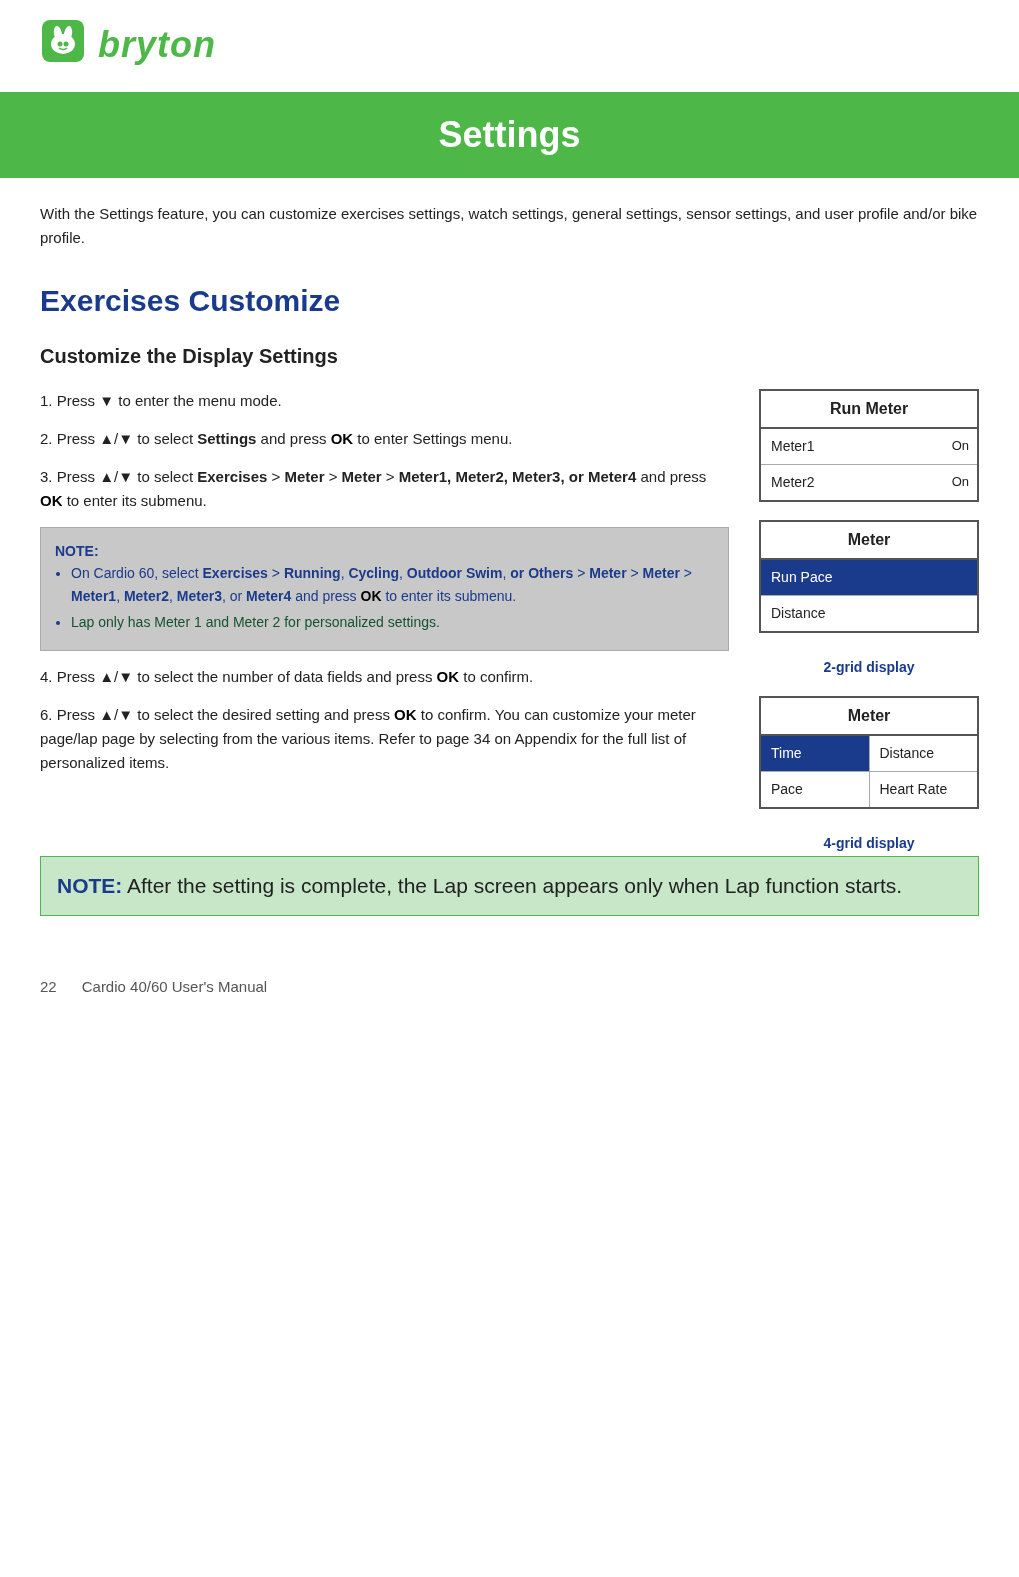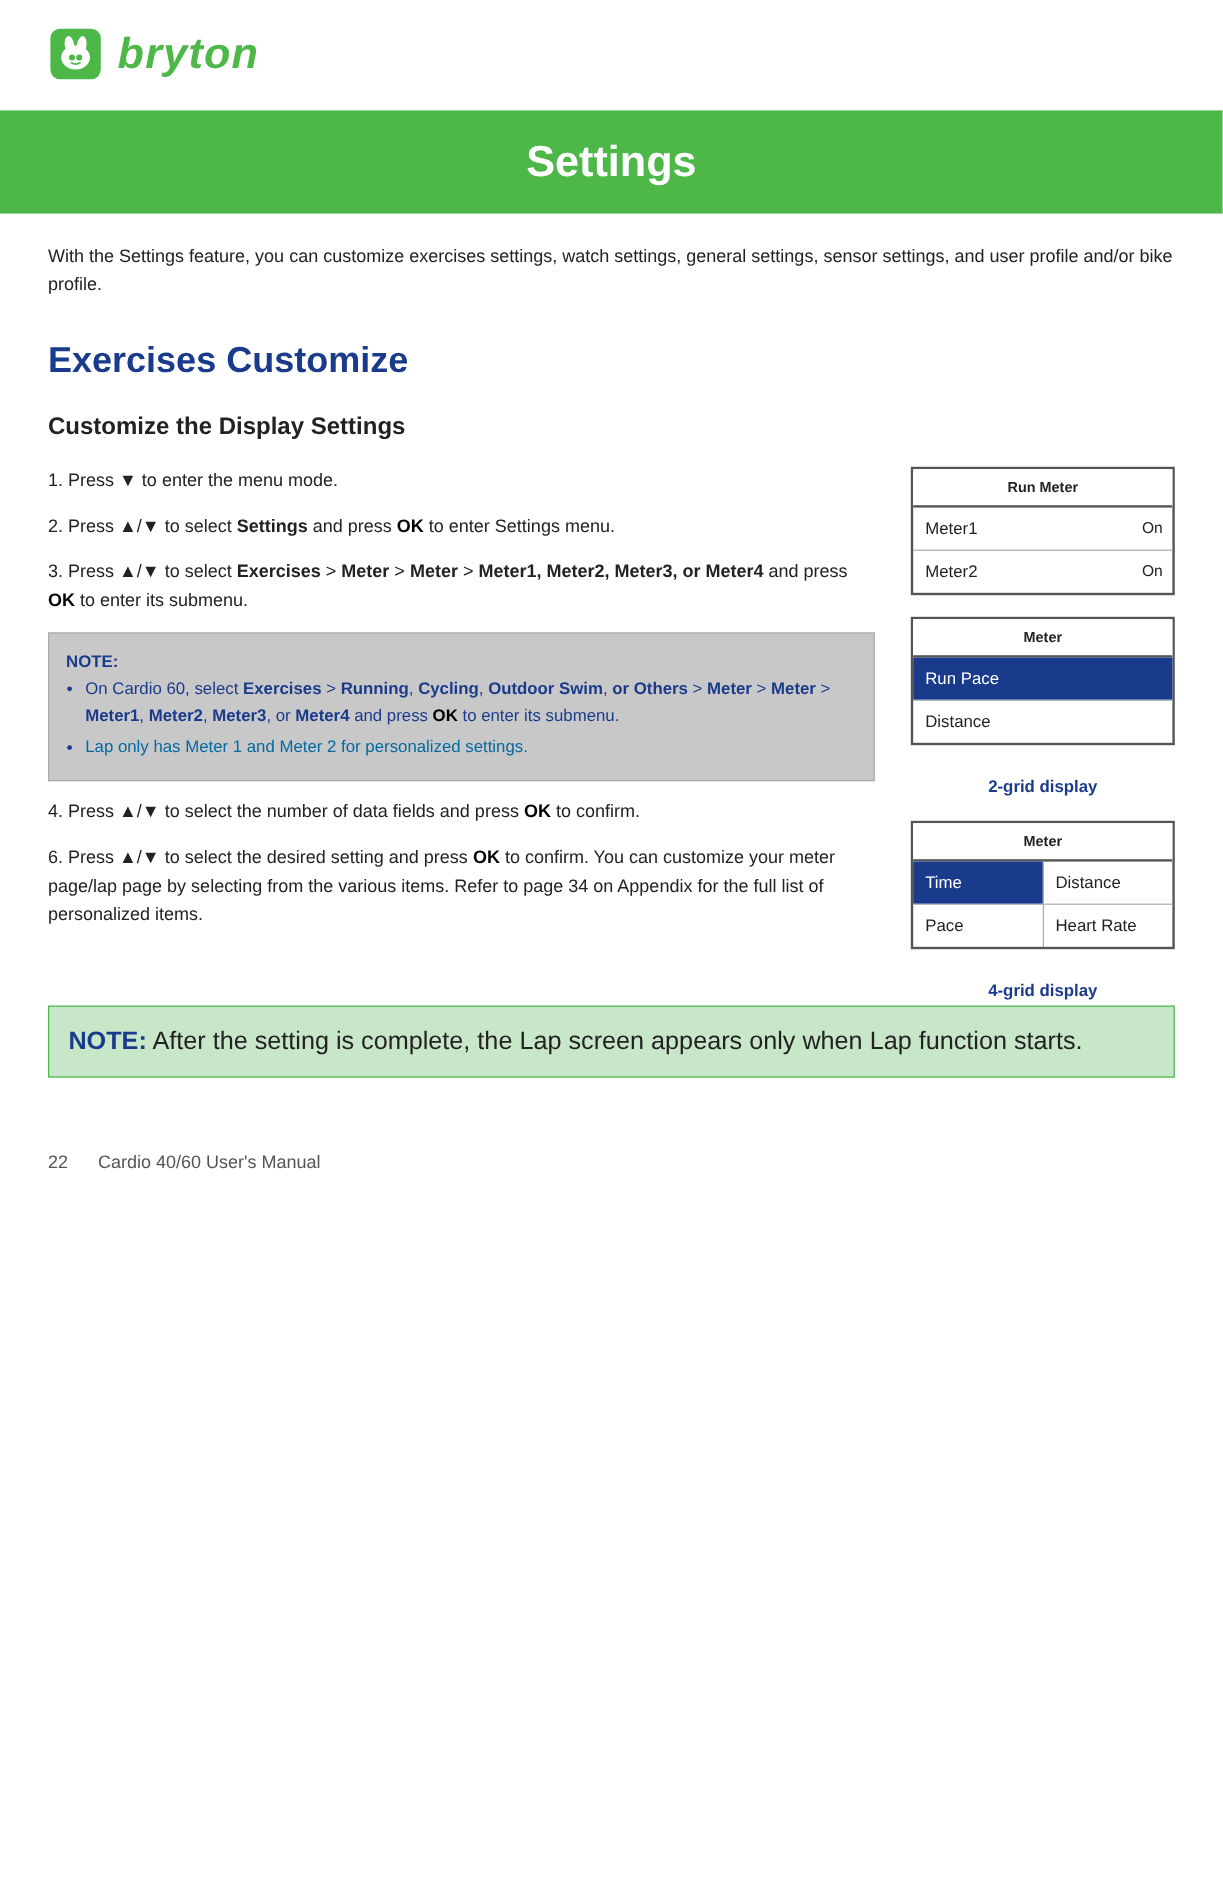--- a/index.html
+++ b/index.html
@@ -10,21 +10,20 @@
       min-height: 1577px;
       color: #222;
       font-size: 15px;
       line-height: 1.5;
     }
 
     
     .header {
       padding: 18px 40px 10px 40px;
       display: flex;
-      align-items: center;
       gap: 12px;
     }
     .logo-text {
       color: #4db848;
       font-size: 36px;
       font-weight: bold;
       font-style: italic;
       letter-spacing: 1px;
     }
 
@@ -113,21 +112,21 @@
       color: #1a3a8c;
     }
     .note-box-gray ul {
       margin-left: 16px;
     }
     .note-box-gray li {
       margin-bottom: 4px;
       color: #1a3a8c;
     }
     .note-box-gray li span.black {
-      color: #0369a1;
+      color: #14532d;
       margin-top: 28px;
     }
 
     
     .note-box-green {
       background: #c8e6c8;
       border: 1px solid #4db848;
       padding: 12px 16px;
       font-size: 21px;
       line-height: 1.6;
@@ -147,21 +146,21 @@
       margin-bottom: 18px;
       background: #fff;
     }
 
     .diagram-title {
       background: #fff;
       font-weight: bold;
       text-align: center;
       padding: 6px 0;
       border-bottom: 2px solid #555;
-      font-size: 12px;
+      font-size: 16px;
       color: #222;
     }
 
     .diagram-row {
       display: flex;
       border-bottom: 1px solid #aaa;
     }
     .diagram-row:last-child {
       border-bottom: none;
     }

